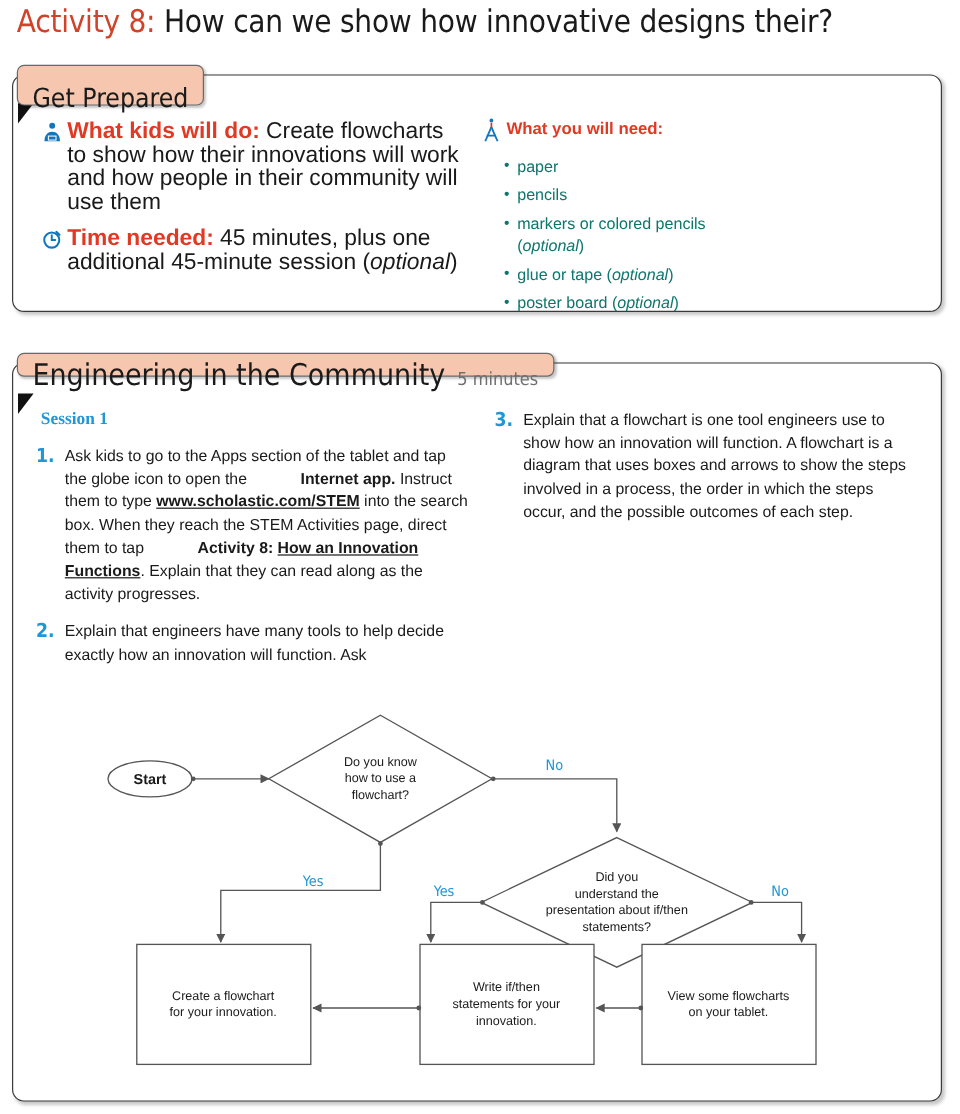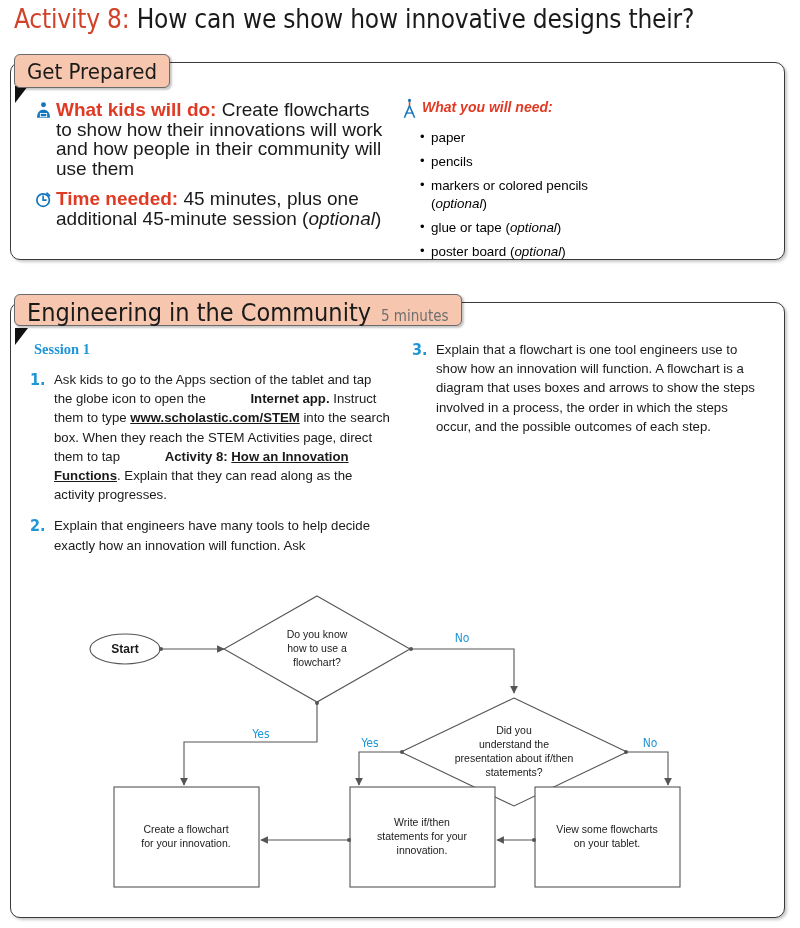--- a/index.html
+++ b/index.html
@@ -58,23 +58,23 @@
   .tab .tab-title {
     font-family: "DejaVu Sans Condensed", "Liberation Sans Narrow", "Liberation Sans", sans-serif;
     color: #1a1a1a;
     font-weight: 400;
   }
   .tab .tab-time {
     font-family: "DejaVu Sans Condensed", "Liberation Sans Narrow", "Liberation Sans", sans-serif;
     color: #6f6f6f;
     font-weight: 400;
   }
-  #tab-get-prepared { left: 14px; top: 54px; height: 34px; padding: 0 12px; }
+  #tab-get-prepared { left: 14px; top: 54px; height: 34px; padding: 11px 12px; }
   #tab-get-prepared .tab-title { font-size: 22px; line-height: 34px; }
-  #tab-engineering { left: 14px; top: 294px; height: 32px; padding: 0 12px 0 12px; }
+  #tab-engineering { left: 14px; top: 294px; height: 20px; padding: 0 12px 0 12px; }
   #tab-engineering .tab-title { font-size: 25px; line-height: 36px; }
   #tab-engineering .tab-time  { font-size: 15px; line-height: 36px; margin-left: 10px; }
 
   
   .tab-fold {
     position: absolute;
     width: 0; height: 0;
     border-left: 13px solid #111;
     border-bottom: 17px solid transparent;
     z-index: 3;
@@ -88,29 +88,29 @@
 
   .bullet-row { display: flex; align-items: flex-start; margin-bottom: 11px; }
   .bullet-row .bi { width: 22px; flex: 0 0 22px; padding-top: 1px; }
   .bullet-row .btxt {
     font-size: 19px;
     line-height: 19.5px;
     color: #1a1a1a;
   }
   .lbl-red { color: #E03A24; font-weight: bold; }
 
-  .need-head { display: flex; align-items: flex-start; margin-bottom: 5px; font-style: italic; }
+  .need-head { display: flex; align-items: flex-start; margin-bottom: 5px; }
   .need-head .bi { width: 22px; flex: 0 0 22px; padding-top: 0px; }
   .need-head .htxt { color: #E03A24; font-weight: bold; font-size: 14px; line-height: 18px; }
   .need-list { list-style: none; margin: 0; padding: 0 0 0 20px; }
   .need-list li {
     position: relative;
     font-size: 13.4px;
     line-height: 17.5px;
-    color: #000000;
+    color: #0f766e;
     margin-bottom: 6.5px;
     padding-left: 11px;
   }
   .need-list li::before {
     content: "\2022";
     position: absolute;
     left: 0; top: -1px;
     font-size: 13px;
   }
   .need-list i { font-style: italic; }

